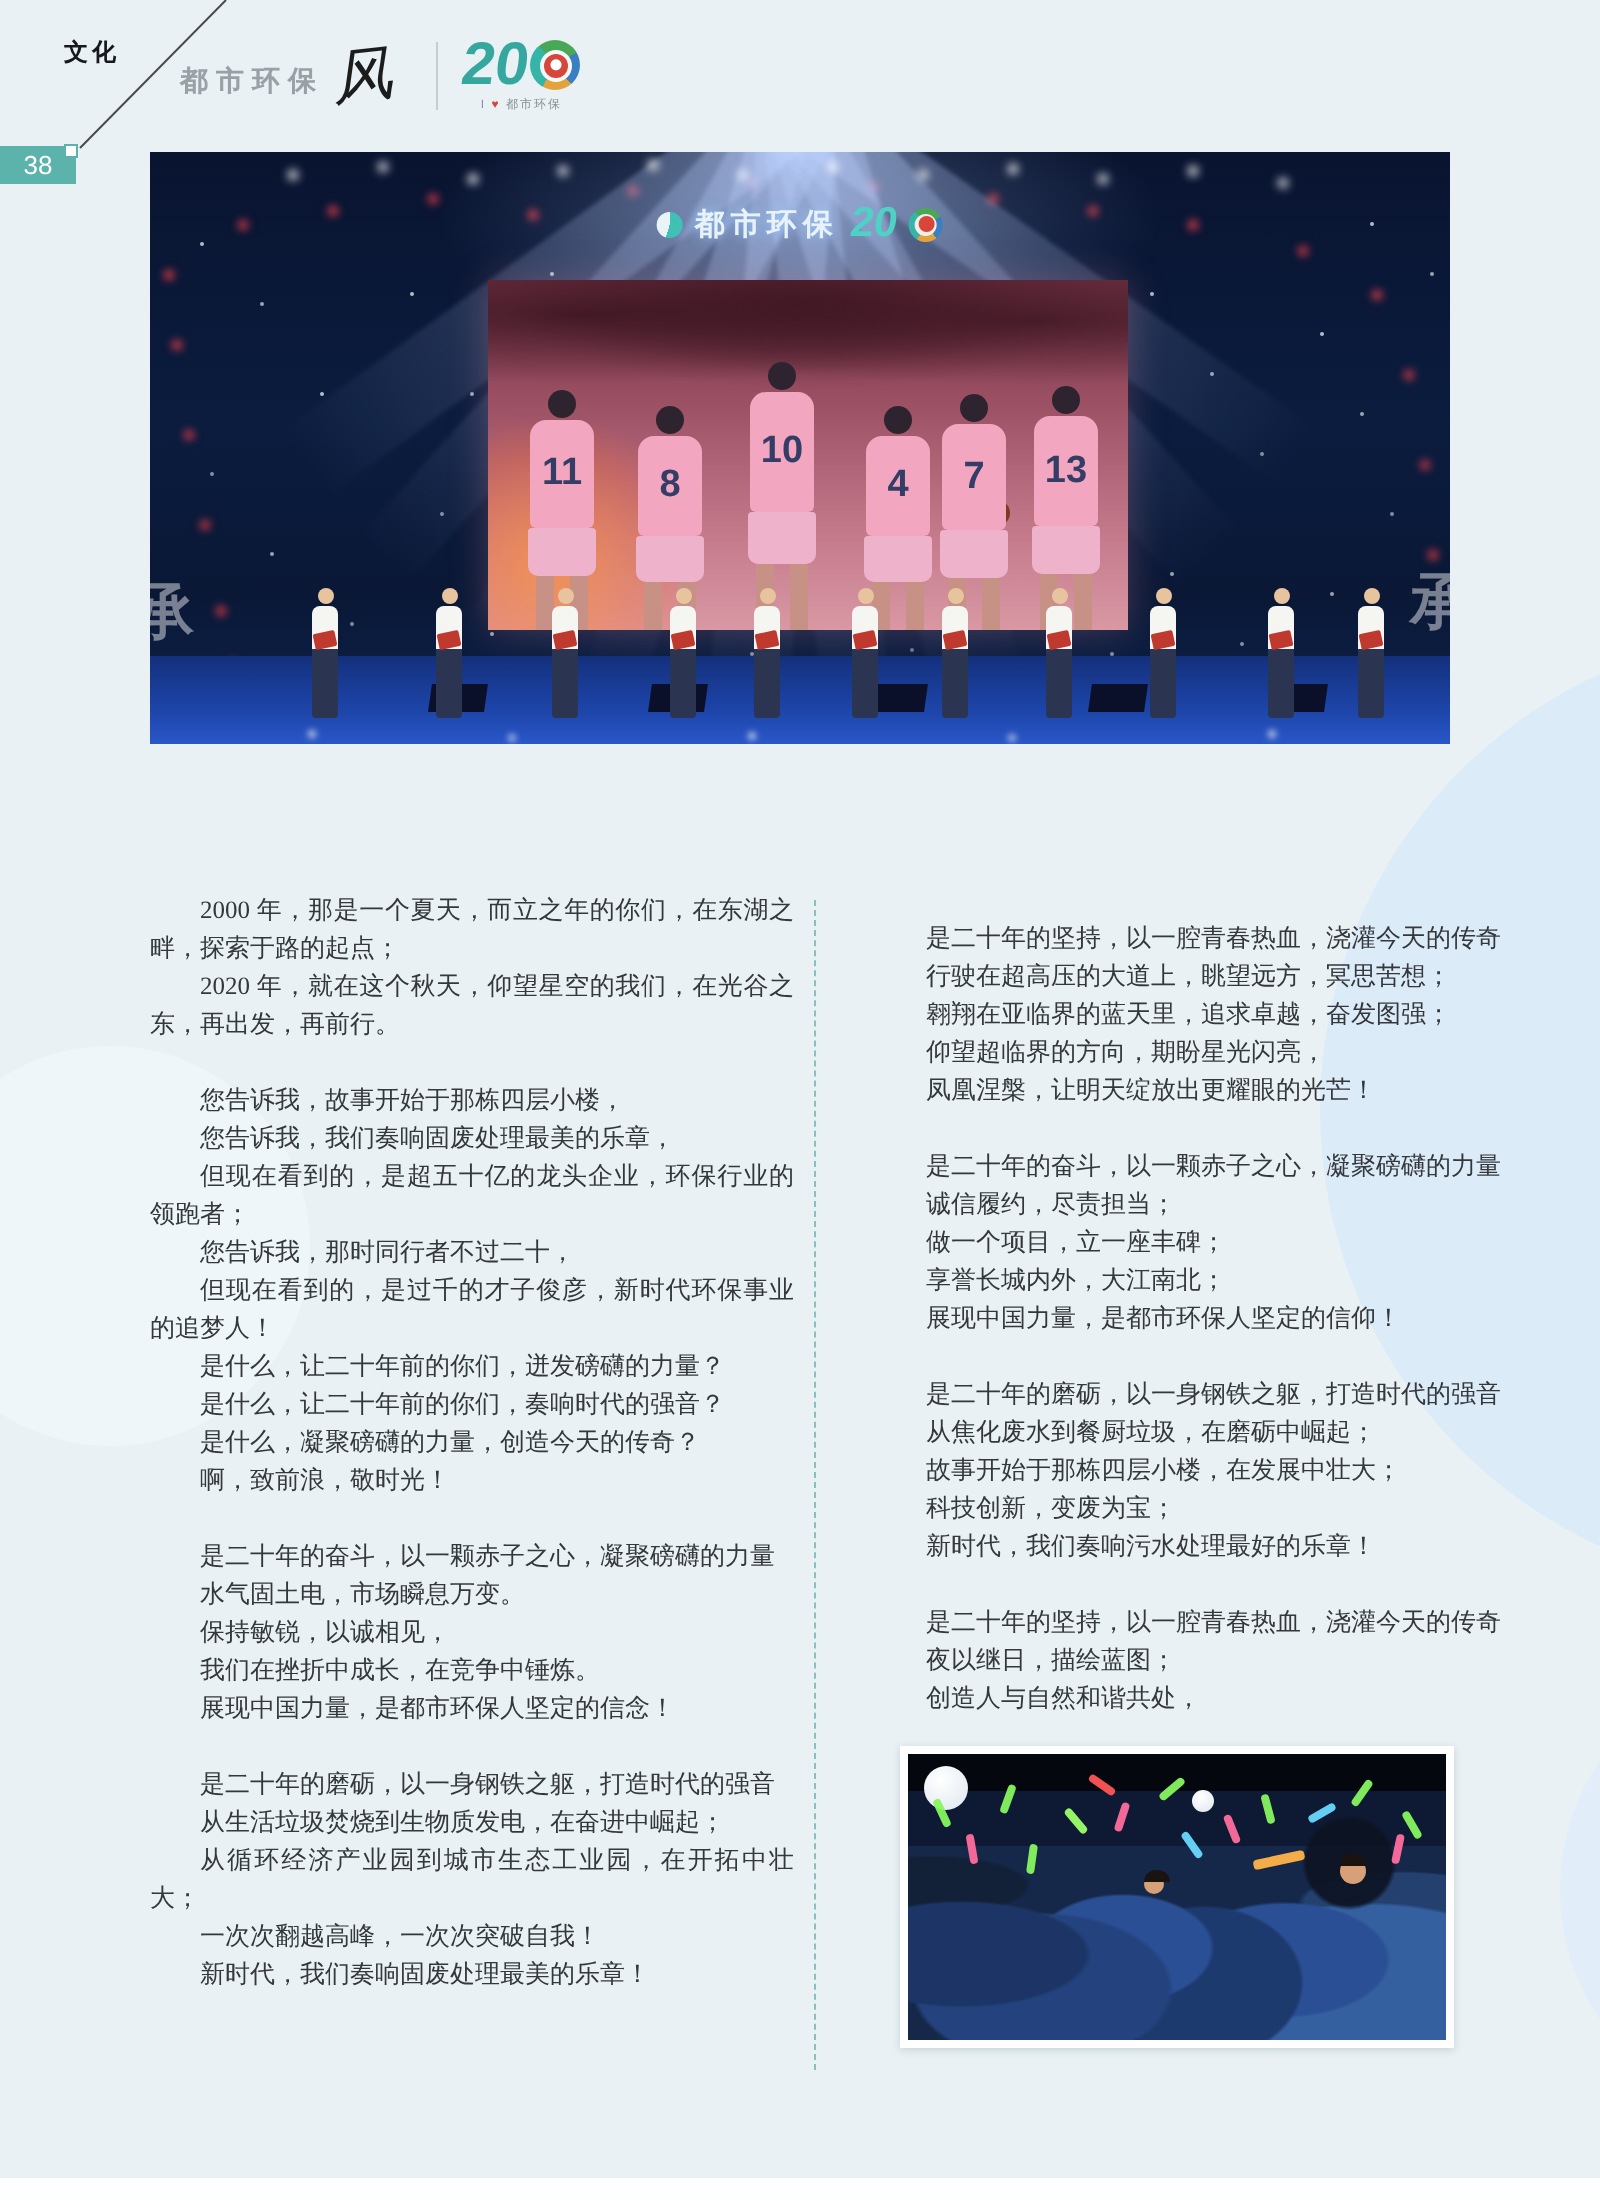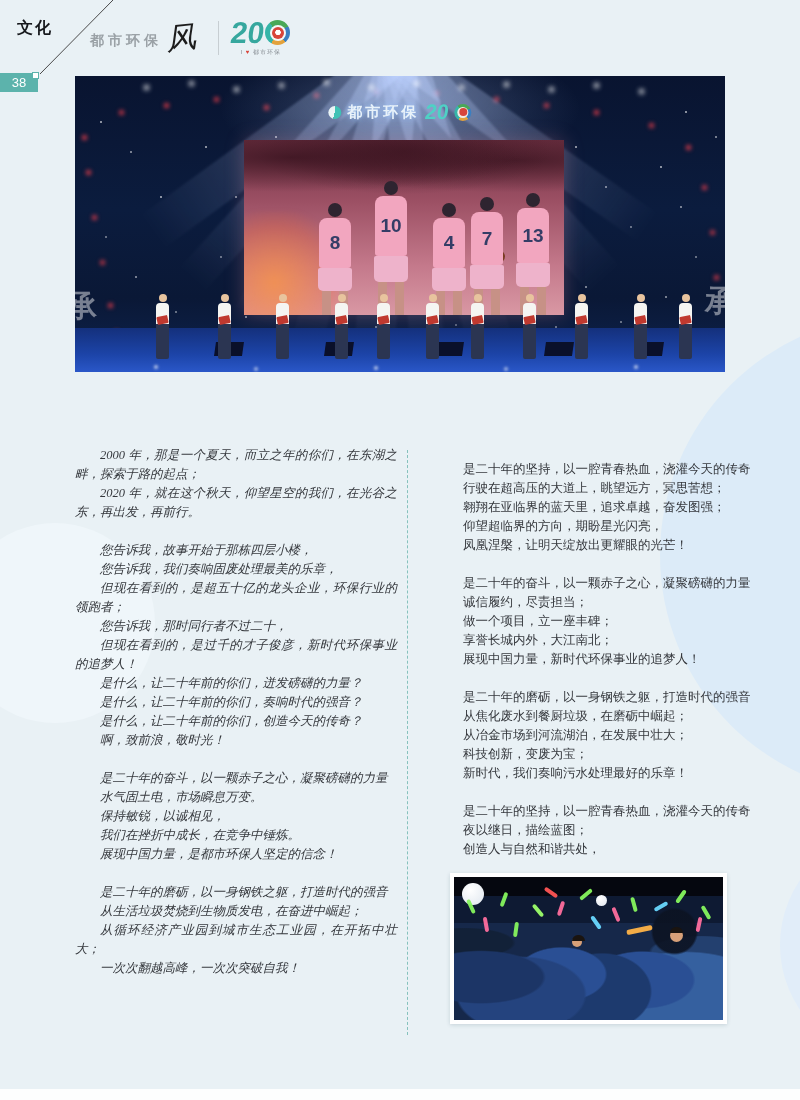--- a/index.html
+++ b/index.html
@@ -7,21 +7,21 @@
           font-family:"Liberation Sans", sans-serif; }
 
   
   .deco-circle { position:absolute; border-radius:50%; z-index:0; }
   .c-right-big   { left:660px; top:315px; width:480px; height:480px; background:#dcebf8; }
   .c-right-small { left:780px; top:830px; width:230px; height:230px; background:#e1edf9; }
   .c-left-faint  { left:-45px; top:523px; width:200px; height:200px; background:#eff6fa; }
 
   
   .hdr-svg { position:absolute; left:0; top:0; z-index:2; }
-  .section-label { position:absolute; left:17px; top:18px; font-size:16px; font-weight:700;
+  .section-label { position:absolute; left:32px; top:18px; font-size:12px; font-weight:700;
                    color:#16181c; letter-spacing:2px; z-index:3; }
   .page-num-box { position:absolute; left:0; top:73px; width:38px; height:19px; background:#5cb3ac;
                   color:#fff; font-size:13px; text-align:center; line-height:19px; z-index:2; }
   .page-num-dot { position:absolute; left:33px; top:73px; width:5px; height:5px; background:#fff;
                   outline:1px solid #5cb3ac; z-index:3; }
   .brand { position:absolute; left:90px; top:14px; height:48px; display:flex; align-items:center; z-index:2; }
   .brand-name { color:#9aa1a6; font-size:14px; letter-spacing:4px; font-weight:600; margin-top:6px; }
   .brand-callig { font-family:"DejaVu Serif", serif; font-size:30px; color:#1c1c1c; font-style:italic;
                   margin:0 10px 0 4px; transform:rotate(-6deg); }
   .brand-divider { width:1px; height:34px; background:#c7ced2; margin:0 12px; }
@@ -126,21 +126,21 @@
   .perf::before { content:""; position:absolute; top:-9px; left:2.5px; width:8px; height:8px;
           border-radius:50%; background:#e8c49e; }
   .perf::after { content:""; position:absolute; top:13px; left:1px; width:11px; height:8px;
           background:#c0392f; transform:rotate(-12deg); border-radius:1px; }
 
   
   .article-title { position:absolute; left:75px; top:381px; width:650px; text-align:center;
                    font-size:35px; font-weight:800; color:#141414; letter-spacing:2px; z-index:2; }
   .col { position:absolute; z-index:2; font-family:"Liberation Serif", serif; font-size:12.5px;
          line-height:19px; color:#34373c; text-align:justify; }
-  .col-left  { left:75px;  top:446px; width:322px;font-style:italic; }
+  .col-left  { left:75px;  top:446px; width:322px; }
   .col-right { left:438px; top:460px; width:317px; }
   .line { margin:0; text-indent:2em; min-height:19px; }
   .col-divider { position:absolute; left:407px; top:450px; height:585px; width:0;
                  border-left:1px dashed #86c2bd; z-index:2; }
 
   
   .crowd { position:absolute; left:450px; top:873px; width:269px; height:143px; border:4px solid #ffffff;
            box-shadow:0 1px 4px rgba(40,70,90,.18); overflow:hidden; z-index:2;
            background:
            radial-gradient(circle at 82% 38%, rgba(12,19,34,.9) 0 9%, transparent 10%),
@@ -203,20 +203,28 @@
     <div class="beam" style="width:40px;transform:rotate(5deg);"></div>
     <div class="beam" style="width:30px;transform:rotate(17deg);"></div>
     <div class="beam" style="width:44px;transform:rotate(29deg);"></div>
     <div class="beam" style="width:34px;transform:rotate(42deg);"></div>
     <div class="beam" style="width:40px;transform:rotate(54deg);"></div>
     <div class="haze"></div>
     <div class="lights-top"></div>
 
     <div class="screen">
       <div class="screen-spark"></div>
+      <div class="player" style="left:14px;height:120px;">
+        <span class="head"></span>
+          <span class="torso" style="height:54px;">
+            <span class="jersey-num">11</span>
+          </span>
+          <span class="shorts" style="height:24px;"></span>
+          <span class="legs"></span>
+      </div>
       <div class="player" style="left:68px;height:112px;">
         <span class="head"></span>
           <span class="torso" style="height:50px;">
             <span class="jersey-num">8</span>
           </span>
           <span class="shorts" style="height:23px;"></span>
           <span class="legs"></span>
       </div>
       <div class="player" style="left:124px;height:134px;">
         <span class="head"></span>
@@ -288,51 +296,52 @@
       <p class="line">2000 年，那是一个夏天，而立之年的你们，在东湖之畔，探索于路的起点；</p>
       <p class="line">2020 年，就在这个秋天，仰望星空的我们，在光谷之东，再出发，再前行。</p>
       <p class="line"></p>
       <p class="line">您告诉我，故事开始于那栋四层小楼，</p>
       <p class="line">您告诉我，我们奏响固废处理最美的乐章，</p>
       <p class="line">但现在看到的，是超五十亿的龙头企业，环保行业的领跑者；</p>
       <p class="line">您告诉我，那时同行者不过二十，</p>
       <p class="line">但现在看到的，是过千的才子俊彦，新时代环保事业的追梦人！</p>
       <p class="line">是什么，让二十年前的你们，迸发磅礴的力量？</p>
       <p class="line">是什么，让二十年前的你们，奏响时代的强音？</p>
-      <p class="line">是什么，让二十年前的你们，创造今天的传奇？</p>
+      <p class="line">是什么，凝聚磅礴的力量，创造今天的传奇？</p>
       <p class="line">啊，致前浪，敬时光！</p>
       <p class="line"></p>
       <p class="line">是二十年的奋斗，以一颗赤子之心，凝聚磅礴的力量</p>
       <p class="line">水气固土电，市场瞬息万变。</p>
       <p class="line">保持敏锐，以诚相见，</p>
       <p class="line">我们在挫折中成长，在竞争中锤炼。</p>
       <p class="line">展现中国力量，是都市环保人坚定的信念！</p>
       <p class="line"></p>
       <p class="line">是二十年的磨砺，以一身钢铁之躯，打造时代的强音</p>
       <p class="line">从生活垃圾焚烧到生物质发电，在奋进中崛起；</p>
       <p class="line">从循环经济产业园到城市生态工业园，在开拓中壮大；</p>
       <p class="line">一次次翻越高峰，一次次突破自我！</p>
+      <p class="line">新时代，我们奏响固废处理最美的乐章！</p>
     </div>
   <div class="col-divider"></div>
   <div class="col col-right">
       <p class="line">是二十年的坚持，以一腔青春热血，浇灌今天的传奇</p>
       <p class="line">行驶在超高压的大道上，眺望远方，冥思苦想；</p>
       <p class="line">翱翔在亚临界的蓝天里，追求卓越，奋发图强；</p>
       <p class="line">仰望超临界的方向，期盼星光闪亮，</p>
       <p class="line">凤凰涅槃，让明天绽放出更耀眼的光芒！</p>
       <p class="line"></p>
       <p class="line">是二十年的奋斗，以一颗赤子之心，凝聚磅礴的力量</p>
       <p class="line">诚信履约，尽责担当；</p>
       <p class="line">做一个项目，立一座丰碑；</p>
       <p class="line">享誉长城内外，大江南北；</p>
-      <p class="line">展现中国力量，新时代环保事业的追梦人！</p>
+      <p class="line">展现中国力量，是都市环保人坚定的信仰！</p>
       <p class="line"></p>
       <p class="line">是二十年的磨砺，以一身钢铁之躯，打造时代的强音</p>
       <p class="line">从焦化废水到餐厨垃圾，在磨砺中崛起；</p>
-      <p class="line">从冶金市场到河流湖泊，在发展中壮大；</p>
+      <p class="line">故事开始于那栋四层小楼，在发展中壮大；</p>
       <p class="line">科技创新，变废为宝；</p>
       <p class="line">新时代，我们奏响污水处理最好的乐章！</p>
       <p class="line"></p>
       <p class="line">是二十年的坚持，以一腔青春热血，浇灌今天的传奇</p>
       <p class="line">夜以继日，描绘蓝图；</p>
       <p class="line">创造人与自然和谐共处，</p>
     </div>
 
   <div class="crowd">
     <div class="balloon" style="left:8px;top:6px;width:22px;height:22px;"></div>

